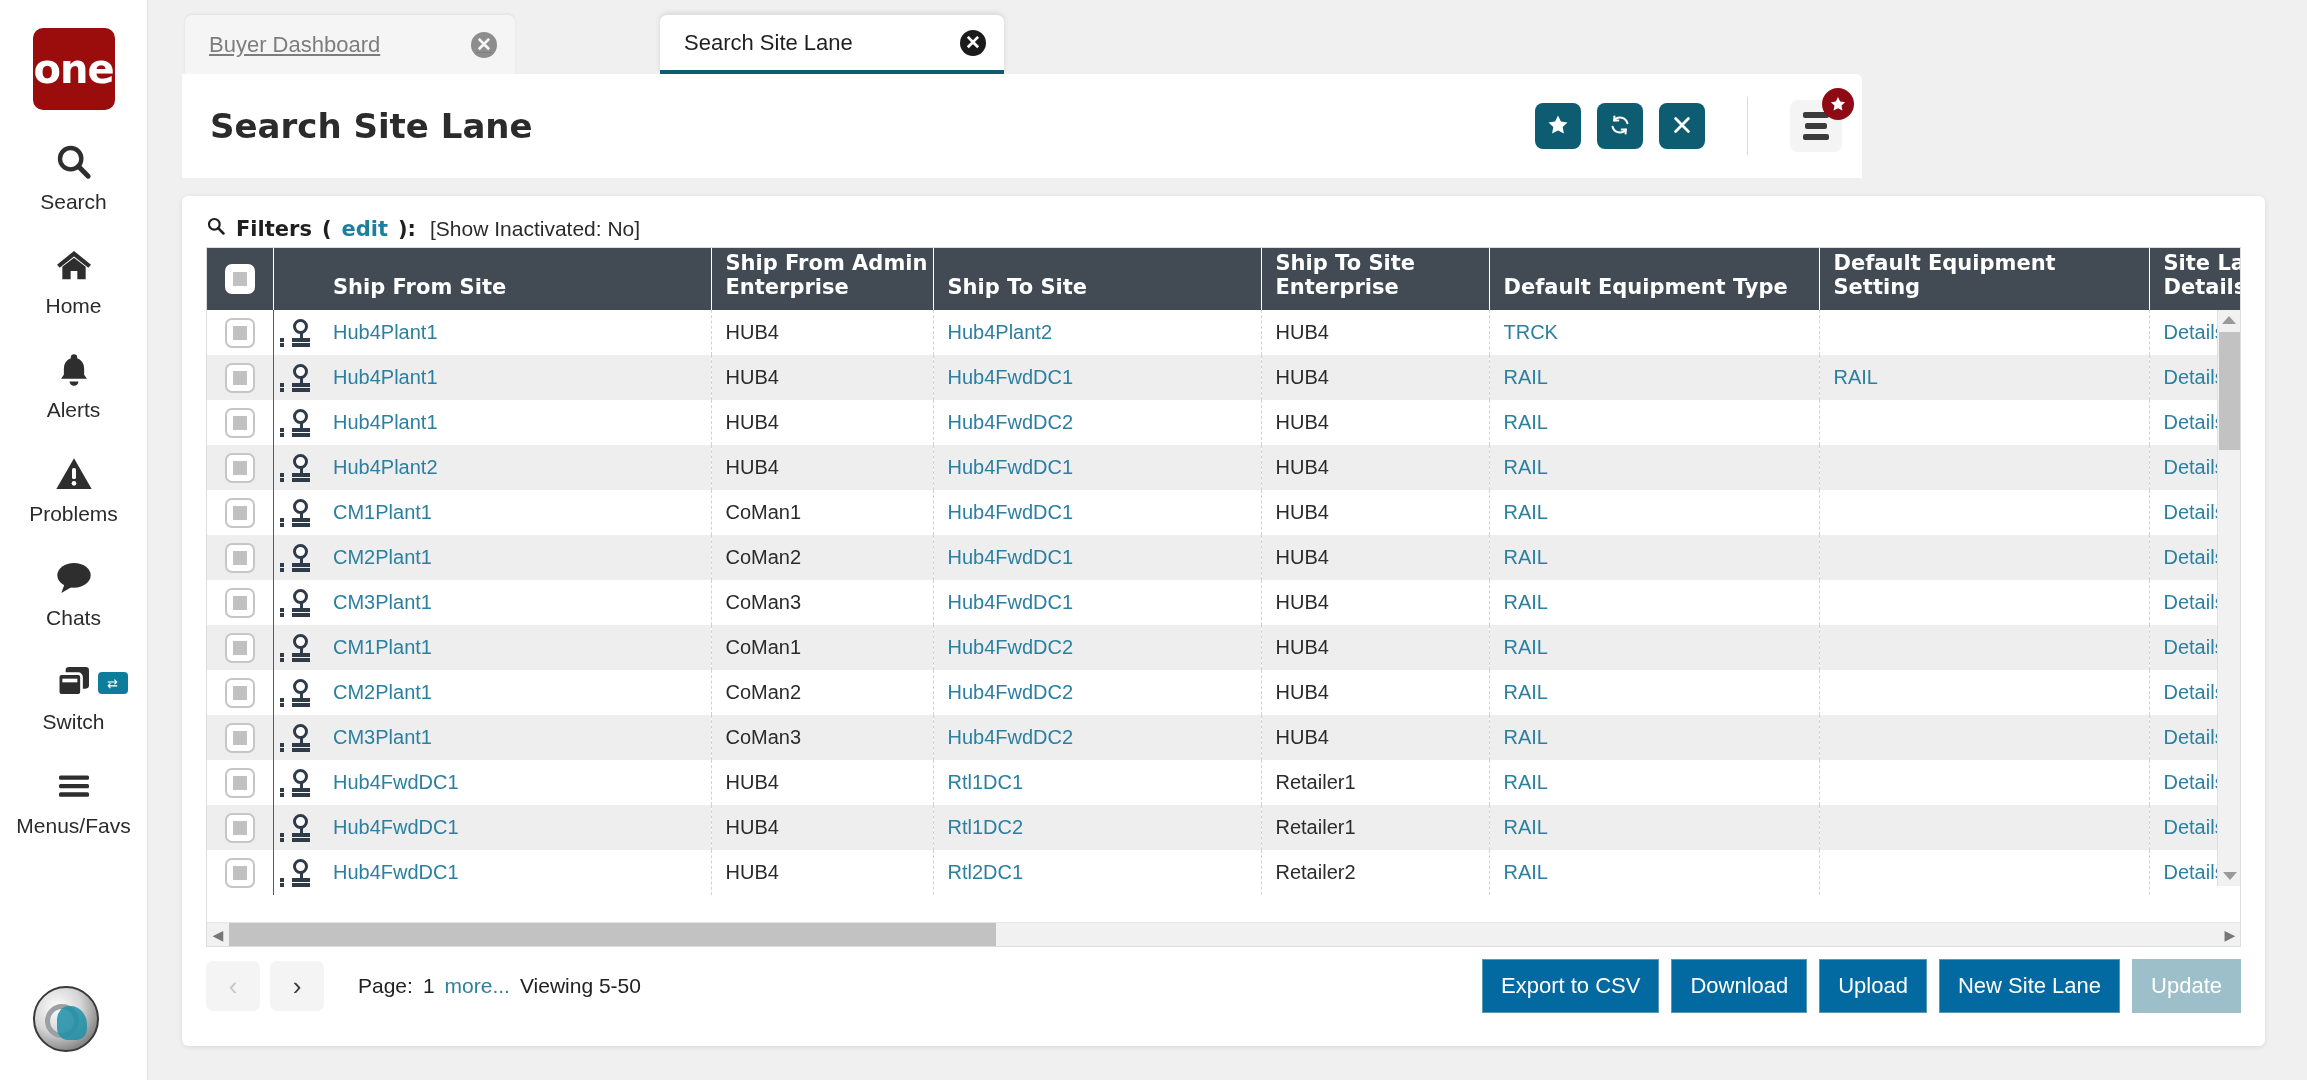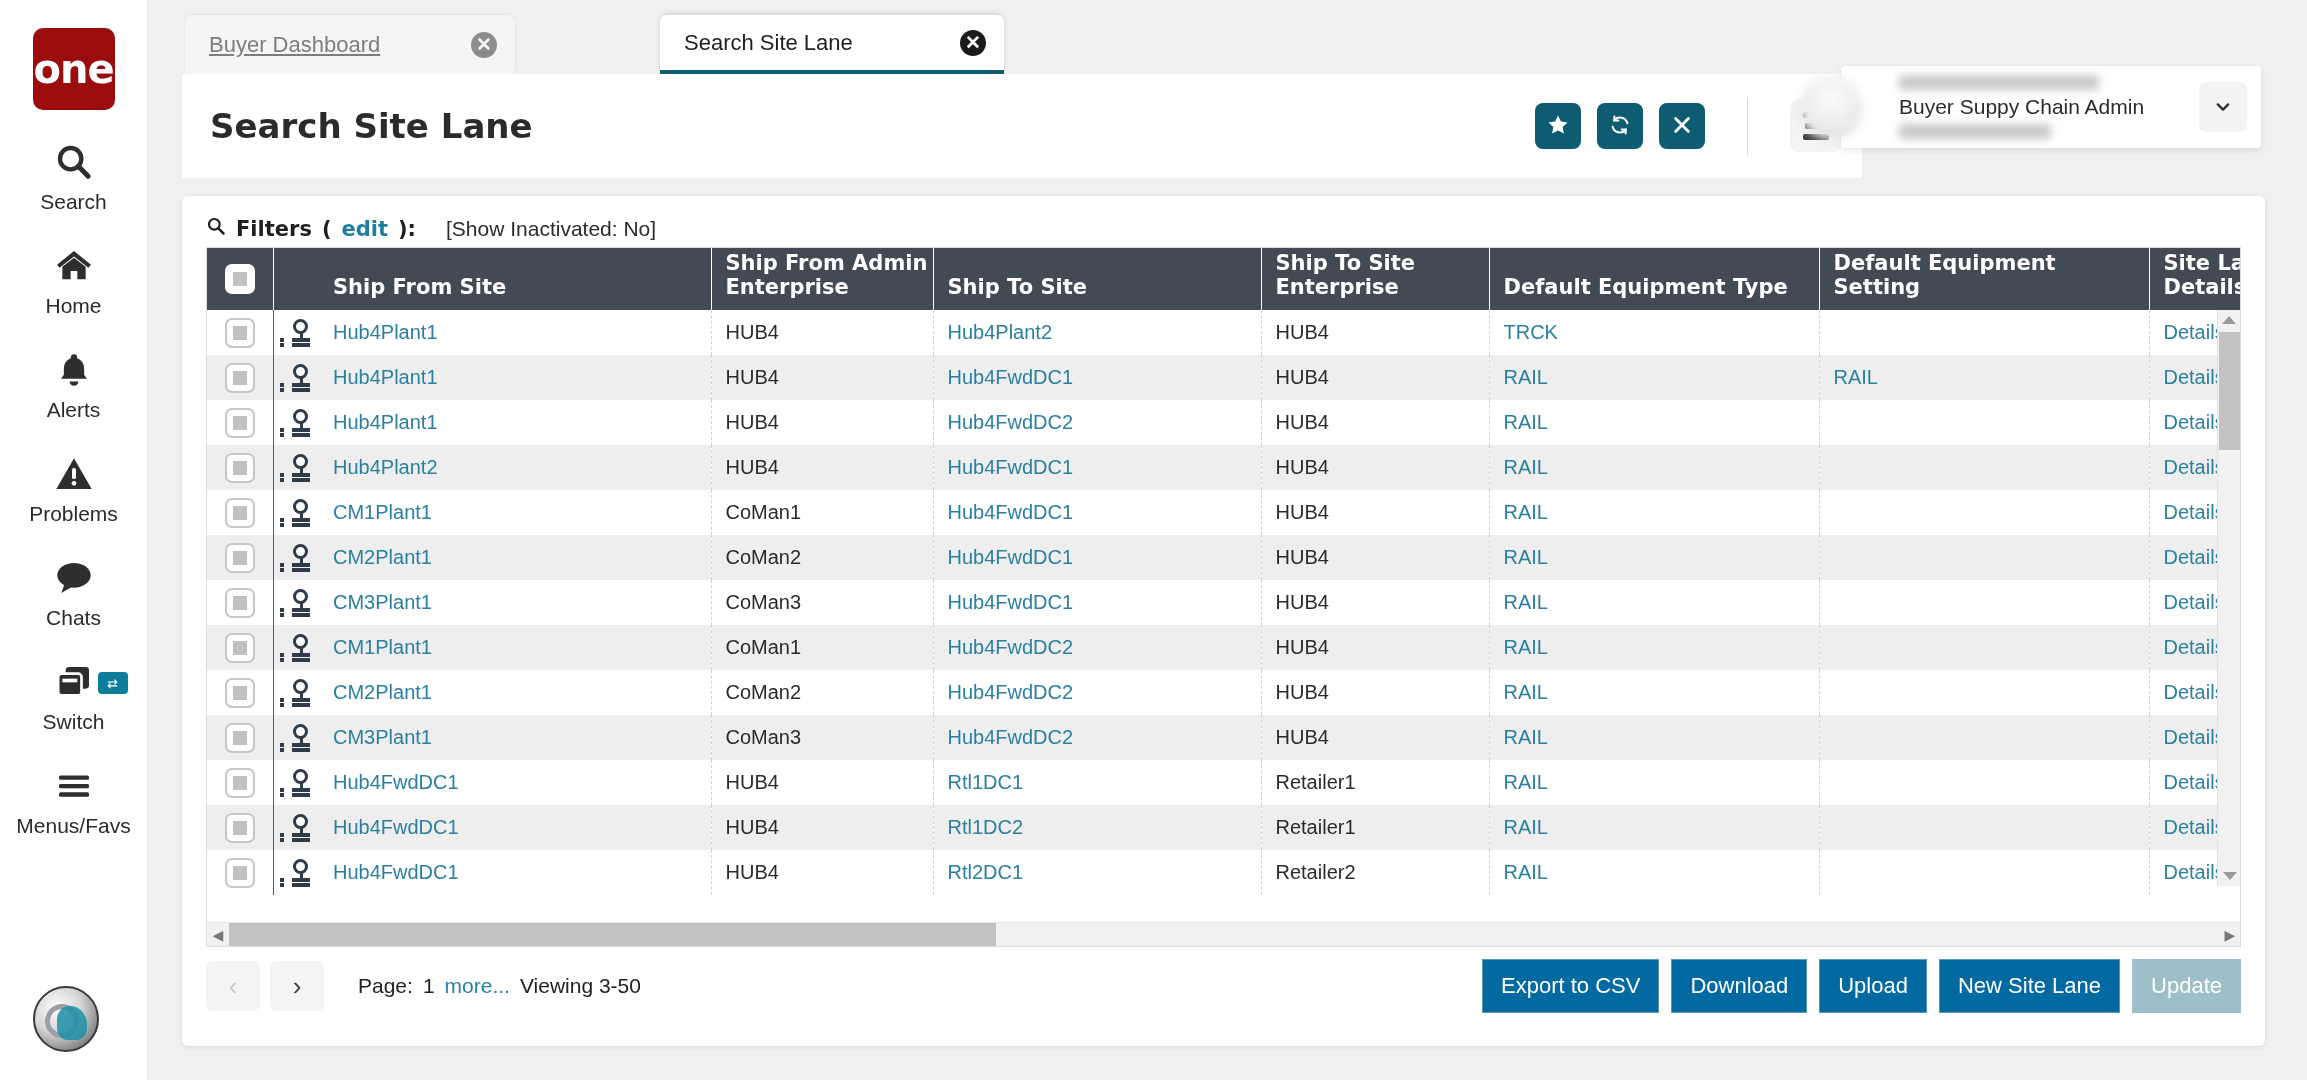--- a/index.html
+++ b/index.html
@@ -190,21 +190,21 @@
   }
 
   #filters {
     display: flex; align-items: center; gap: 10px;
     padding: 20px 0 6px 24px;
     font-size: 21px; color: #1f1f1f;
   }
   #filters .fi-label { font-weight: 700; font-family:"DejaVu Sans", sans-serif; }
   #filters .fi-edit { color: #1d7fa0; cursor: pointer; font-weight: 700; font-family:"DejaVu Sans", sans-serif;}
   #filters .fi-paren { font-weight: 700; font-family:"DejaVu Sans", sans-serif;}
-  #filters .fi-show { margin-left: 20px; color: #2b2b2b; }
+  #filters .fi-show { margin-left: 4px; color: #2b2b2b; }
 
   
   #table-wrap {
     position: relative;
     margin: 0 24px;
     width: 2035px;
     height: 700px;
     border: 1px solid #dcdcdc;
     overflow: hidden;
   }
@@ -459,33 +459,20 @@
         </button>
         <span id="menu-badge">
           <svg width="18" height="18" viewBox="0 0 24 24">
               <path d="M12 2.6l2.9 6 6.6.9-4.8 4.6 1.2 6.5-5.9-3.1-5.9 3.1 1.2-6.5L2.5 9.5l6.6-.9z" fill="#fff"></path>
             </svg>
         </span>
       </div>
     </div>
   </div>
 
-  <div id="userpanel">
-    <div id="user-avatar"></div>
-    <div id="user-texts">
-      <div class="blur-line" id="blur-top"></div>
-      <div id="user-role">Buyer Suppy Chain Admin</div>
-      <div class="blur-line" id="blur-bot"></div>
-    </div>
-    <div id="user-chevron">
-      <svg width="24" height="18" viewBox="0 0 24 24" fill="none" stroke="#2b2b2b" stroke-width="3" stroke-linecap="round" stroke-linejoin="round">
-          <polyline points="5,8.5 12,15.5 19,8.5"></polyline>
-        </svg>
-    </div>
-  </div>
 
   <div id="card">
 
     <div id="filters">
       <span>
         <svg width="20" height="20" viewBox="0 0 24 24">
             <circle cx="10" cy="10" r="6.4" fill="none" stroke="#1f1f1f" stroke-width="2.6"></circle>
             <line x1="14.6" y1="14.6" x2="21" y2="21" stroke="#1f1f1f" stroke-width="3" stroke-linecap="round"></line>
           </svg>
       </span>
@@ -684,21 +671,21 @@
         <button class="pg-btn disabled">
           <span>‹</span>
         </button>
         <button class="pg-btn">
           <span>›</span>
         </button>
         <div id="pager-info">
           <span>Page:</span>
           <span>1</span>
           <span class="more">more...</span>
-          <span>Viewing 3-50</span>
+          <span>Viewing 5-50</span>
         </div>
       </div>
       <div id="footer-actions">
         <button class="act-btn">Export to CSV</button>
         <button class="act-btn">Download</button>
         <button class="act-btn">Upload</button>
         <button class="act-btn">New Site Lane</button>
         <button class="act-btn muted">Update</button>
       </div>
     </div>

